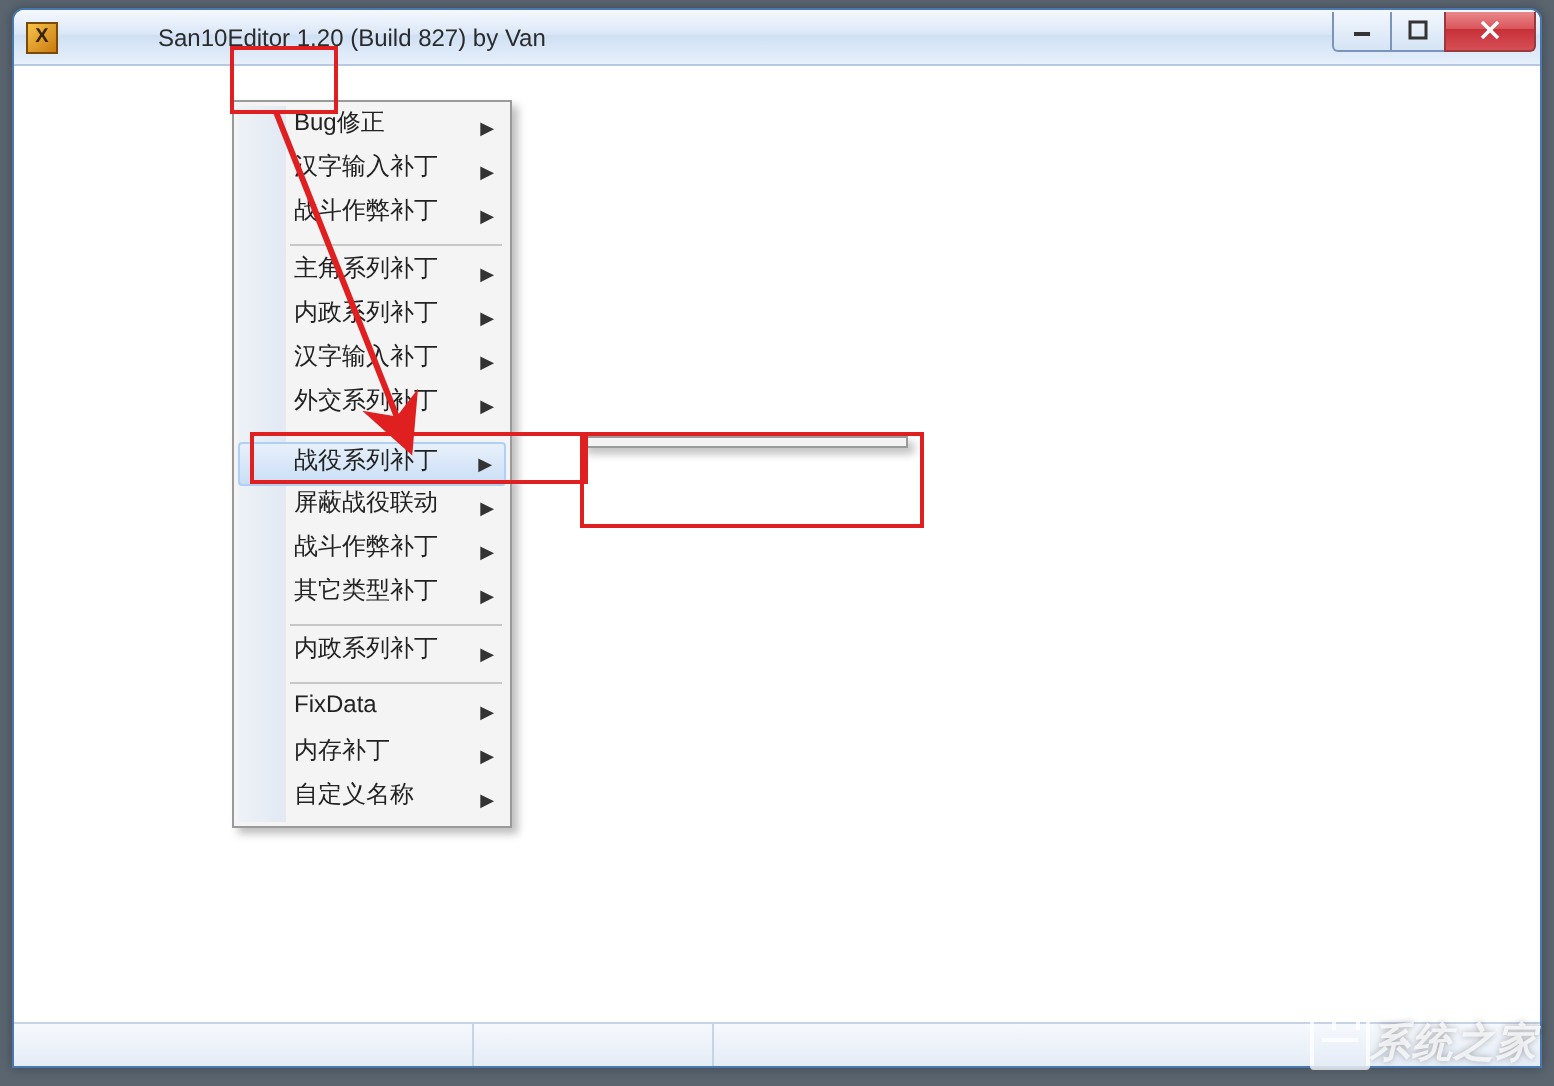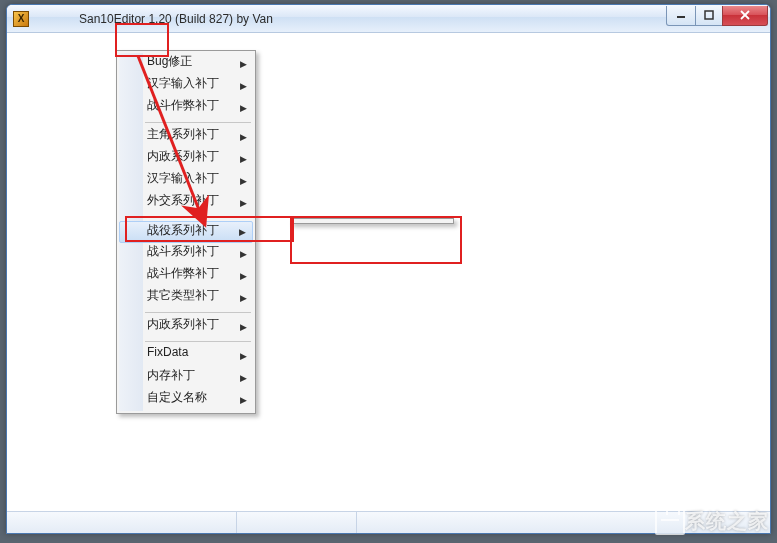--- a/index.html
+++ b/index.html
@@ -102,21 +102,21 @@
   #hl-sub{left:290px;top:216px;width:172px;height:48px;}
   
   
   .arrow-svg{position:absolute;left:60px;top:50px;pointer-events:none;}
   
   
   .watermark{
     position:absolute;right:8px;bottom:8px;color:rgba(255,255,255,.75);
     font-size:20px;font-weight:bold;letter-spacing:1px;
     text-shadow:0 0 3px rgba(0,0,0,.3);
-    display:flex;align-items:flex-end;gap:0;
+    display:flex;align-items:flex-end;gap:0;font-style:italic;
   }
   .watermark .wm-icon{
     width:30px;height:28px;border:2px solid rgba(255,255,255,.75);border-radius:2px;
     position:relative;
   }
   .watermark .wm-icon::before{
     content:"";position:absolute;left:4px;right:4px;top:10px;height:2px;background:rgba(255,255,255,.75);
   }
   .watermark .wm-icon::after{
     content:"";position:absolute;left:9px;top:-6px;width:10px;height:10px;border:2px solid rgba(255,255,255,.75);border-bottom:none;border-radius:4px 4px 0 0;
@@ -188,21 +188,21 @@
   <div class="dd-row">
       <span>外交系列补丁</span>
       <span class="dd-arrow">▶</span>
     </div>
   <div class="dd-sep"></div>
   <div class="dd-row hover">
       <span>战役系列补丁</span>
       <span class="dd-arrow">▶</span>
     </div>
   <div class="dd-row">
-      <span>战斗系列补丁</span>
+      <span>屏蔽战役联动</span>
       <span class="dd-arrow">▶</span>
     </div>
   <div class="dd-row">
       <span>战斗作弊补丁</span>
       <span class="dd-arrow">▶</span>
     </div>
   <div class="dd-row">
       <span>其它类型补丁</span>
       <span class="dd-arrow">▶</span>
     </div>

